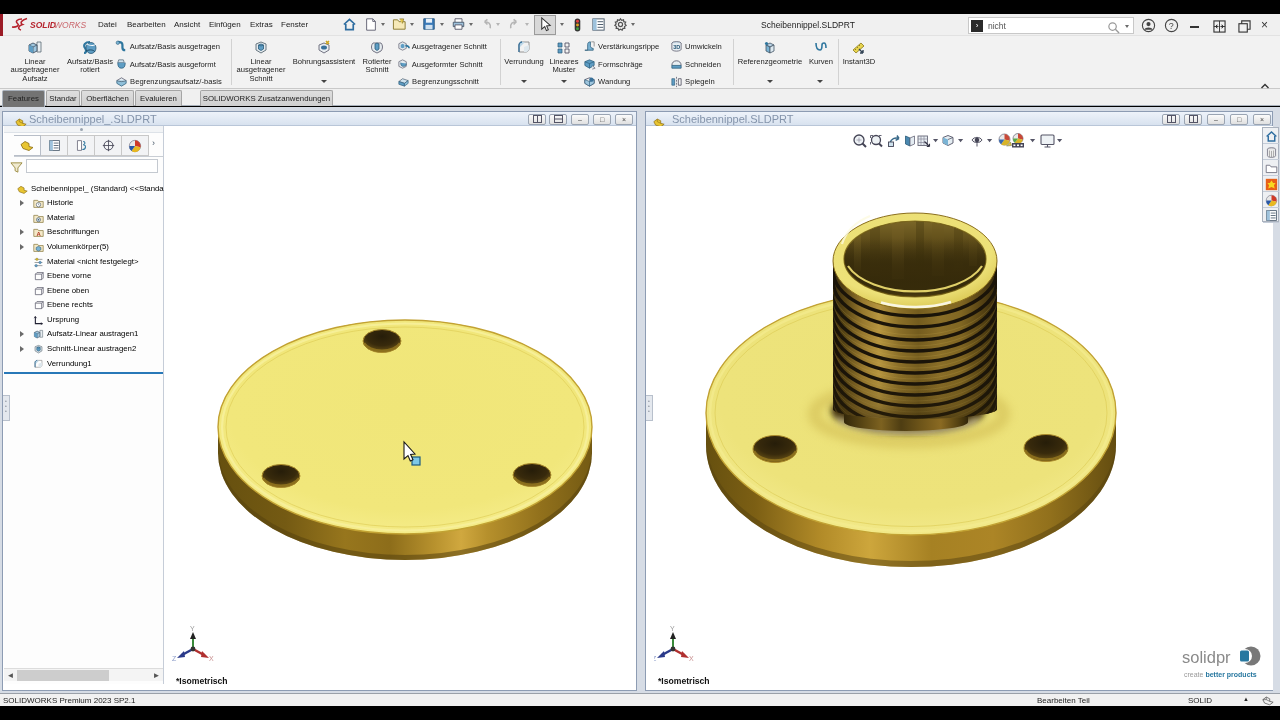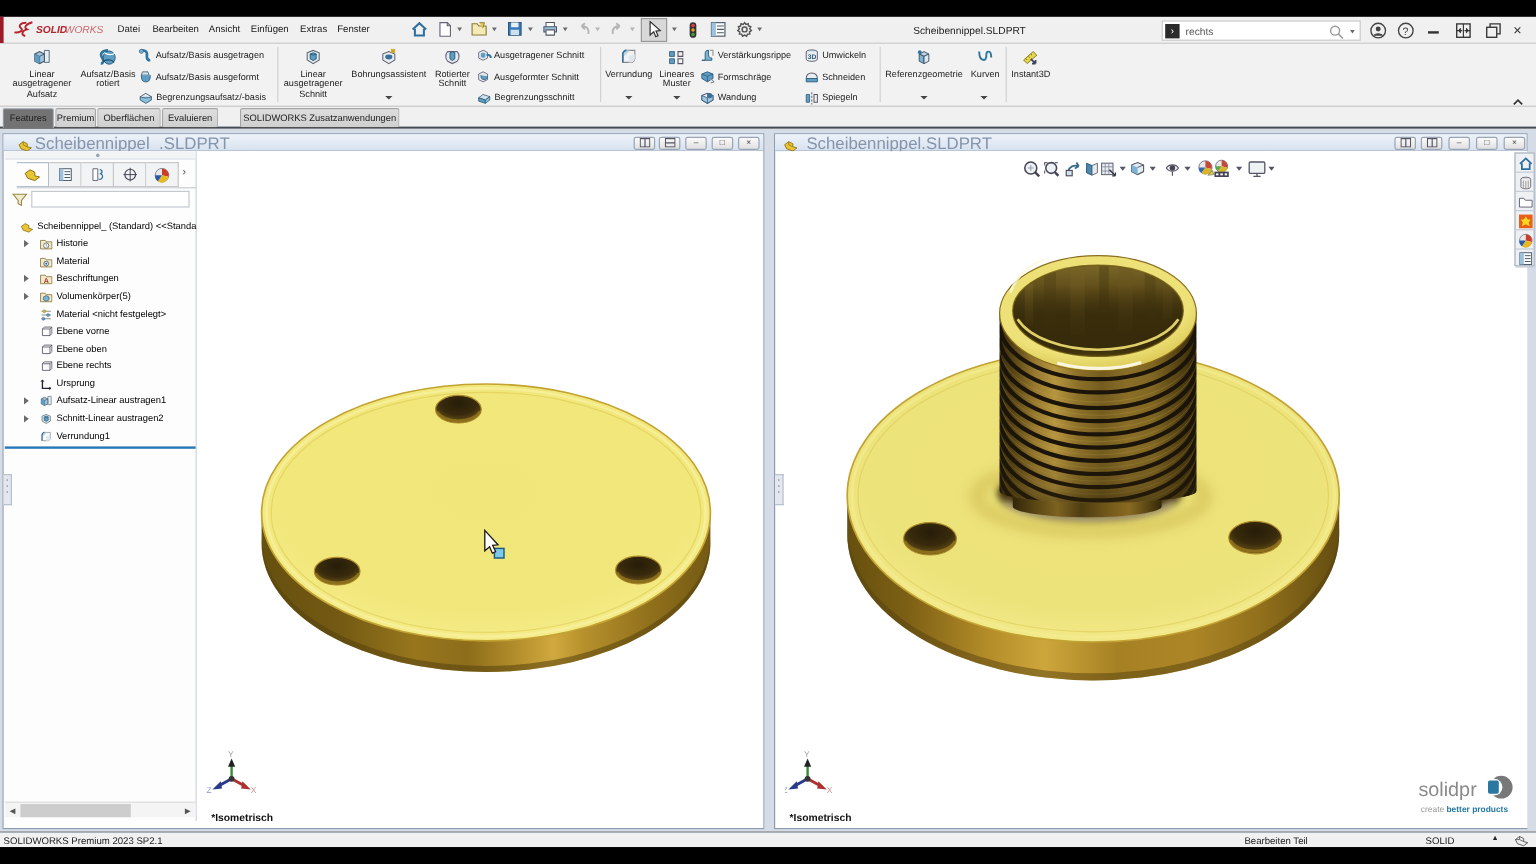--- a/index.html
+++ b/index.html
@@ -26,21 +26,21 @@
 .rarr{position:absolute;width:0;height:0;border-left:3px solid transparent;border-right:3px solid transparent;border-top:3.5px solid #444;}
 
 
 #tabrow{position:absolute;left:0;top:89px;width:1280px;height:17px;background:#f0f0f0;border-bottom:1px solid #a8b0ba;}
 .ctab{position:absolute;white-space:nowrap;top:1px;height:16px;line-height:15px;font-size:7.8px;color:#222;text-align:center;background:linear-gradient(#dedede,#cfcfcf);border:1px solid #a5a5a5;border-bottom:none;border-radius:2px 2px 0 0;}
 .ctab.active{background:#737373;height:17px;z-index:3;border-color:#a8b0ba;}
 
 
 #workspace{position:absolute;left:0;top:107px;width:1280px;height:586px;background:#d6dce5;}
 .win{position:absolute;background:#fff;border:1px solid #8d9cb3;}
-.wtitle{position:absolute;left:0;top:0;width:100%;height:14px;background:linear-gradient(#eef3fa,#d8e2ef);border-bottom:1px solid #b9c6d8;font-size:14px;color:#8494ab;line-height:14px;}
+.wtitle{position:absolute;left:0;top:0;width:100%;height:14px;background:linear-gradient(#eef3fa,#d8e2ef);border-bottom:1px solid #b9c6d8;font-size:11px;color:#8494ab;line-height:14px;}
 .wbtn{position:absolute;top:2px;width:18px;height:11px;background:linear-gradient(#fbfbfb,#e0e0e0);border:1px solid #9aa4b2;border-radius:2px;font-size:7px;color:#444;text-align:center;line-height:10px;}
 
 
 #fmpanel{position:absolute;left:1px;top:14px;width:160px;height:558px;background:#fdfdfd;border-right:1px solid #c6cdd8;}
 .ftab{position:absolute;top:0;width:27px;height:21px;background:#f2f3f5;border:1px solid #c8c8c8;border-left:none;}
 .treerow{position:absolute;left:0;width:160px;height:14px;font-size:7.8px;color:#000;line-height:14px;white-space:nowrap;}
 .texp{position:absolute;left:16px;top:4px;width:0;height:0;border-top:3px solid transparent;border-bottom:3px solid transparent;border-left:4px solid #6a6a6a;}
 .tico{position:absolute;left:29px;top:1.5px;width:11px;height:11px;}
 .tlbl{position:absolute;left:43px;top:0;}
 
@@ -132,21 +132,21 @@
         <path d="M7 5 H13 M7 8 H13 M7 11 H13" stroke="#456" stroke-width="1"></path>
       </svg></div>
   <div class="qat" style="left:612px;"><svg width="15" height="15" viewBox="0 0 16 16">
         <path d="M8 2 L9.2 3.6 L11.2 3 L11.5 5 L13.5 5.6 L12.6 7.4 L14 9 L12.3 10.1 L12.6 12.1 L10.6 12.2 L9.8 14 L8 13 L6.2 14 L5.4 12.2 L3.4 12.1 L3.7 10.1 L2 9 L3.4 7.4 L2.5 5.6 L4.5 5 L4.8 3 L6.8 3.6 Z" fill="none" stroke="#555" stroke-width="1.3"></path>
         <circle cx="8" cy="8" r="2.2" fill="none" stroke="#555" stroke-width="1.3"></circle>
       </svg></div>
   <div class="dd" style="left:631px;"></div>
 
   <div class="abs" style="left:968px;top:2.5px;width:166px;height:17px;background:#fff;border:1px solid #c8c8c8;">
     <div class="abs" style="left:2px;top:2px;width:12px;height:12px;background:#2a2a2a;color:#fff;font-size:8px;text-align:center;line-height:12px;">›</div>
-    <div class="abs" style="left:19px;top:3px;font-size:8.5px;color:#555;">rechts</div>
+    <div class="abs" style="left:19px;top:3px;font-size:8.5px;color:#555;">nicht</div>
     <div class="abs" style="left:138px;top:2px;"><svg width="13" height="13" viewBox="0 0 14 14">
           <circle cx="6" cy="6" r="4" fill="none" stroke="#999" stroke-width="1.3"></circle>
           <path d="M9 9 L13 13" stroke="#999" stroke-width="1.5"></path>
         </svg></div>
     <div class="dd" style="left:156px;top:7px;"></div>
   </div>
 
   <div class="abs" style="left:1141px;top:4px;"><svg width="15" height="15" viewBox="0 0 16 16">
         <circle cx="8" cy="8" r="6.5" fill="none" stroke="#444" stroke-width="1.2"></circle>
         <circle cx="8" cy="6.5" r="2.2" fill="#444"></circle>
@@ -368,21 +368,21 @@
   <div class="rbig" style="left:836px;top:4px;width:46px;"><svg width="16" height="16" viewBox="0 0 16 16">
         <use href="#i-inst3d"></use>
       </svg><br>Instant3D</div>
   <div class="abs" style="left:1260px;top:40px;"><svg width="10" height="8">
         <path d="M1.5 6 L5 2.5 L8.5 6" fill="none" stroke="#333" stroke-width="1.4"></path>
       </svg></div>
 </div>
 
 <div id="tabrow">
   <div class="ctab active" style="left:2px;width:43px;">Features</div>
-  <div class="ctab" style="left:46px;width:34px;">Premium</div>
+  <div class="ctab" style="left:46px;width:34px;">Standar</div>
   <div class="ctab" style="left:81px;width:53px;">Oberflächen</div>
   <div class="ctab" style="left:135px;width:47px;">Evaluieren</div>
   <div class="ctab" style="left:200px;width:133px;">SOLIDWORKS Zusatzanwendungen</div>
 </div>
 
 <div id="workspace">
 
   <div class="win" id="winL" style="left:2px;top:4px;width:635px;height:580px;">
     <div class="wtitle"><span style="margin-left:26px;">Scheibennippel_.SLDPRT</span></div>
     <div class="abs" style="left:12px;top:2px;"><svg width="12" height="11" viewBox="0 0 14 12">

